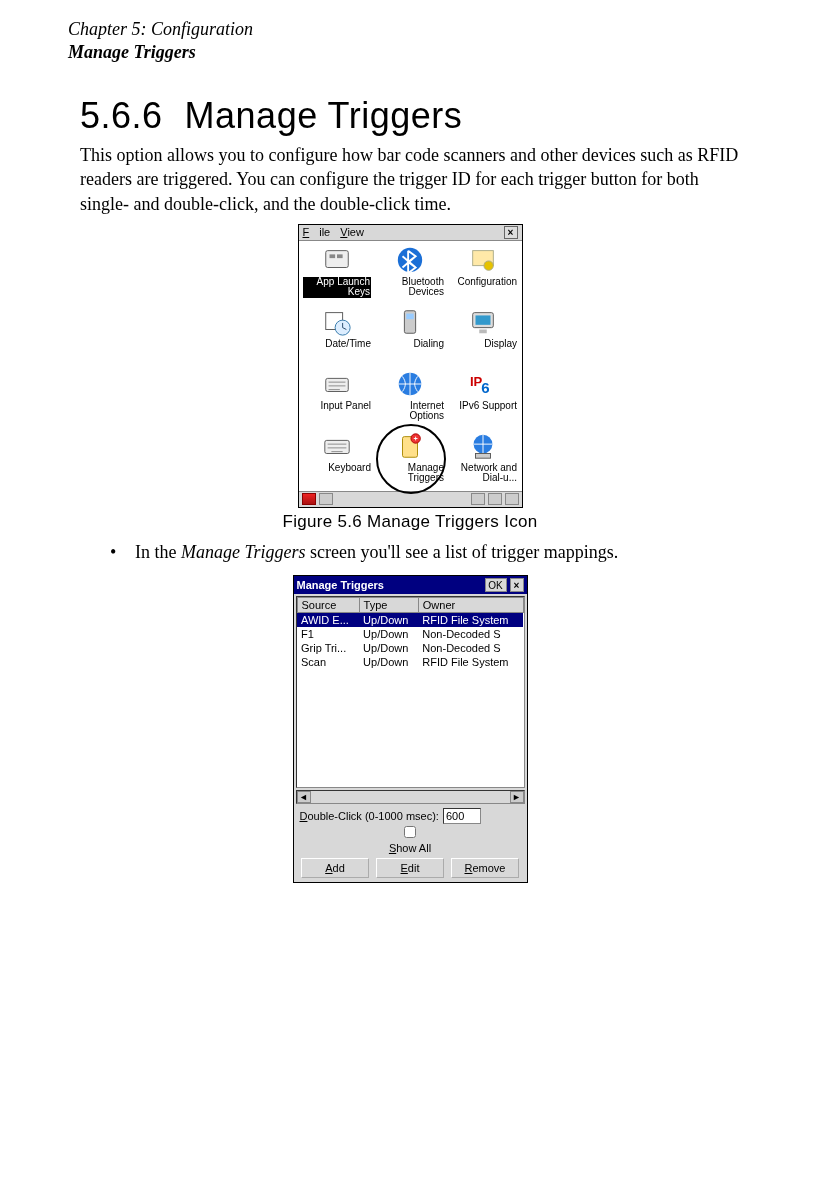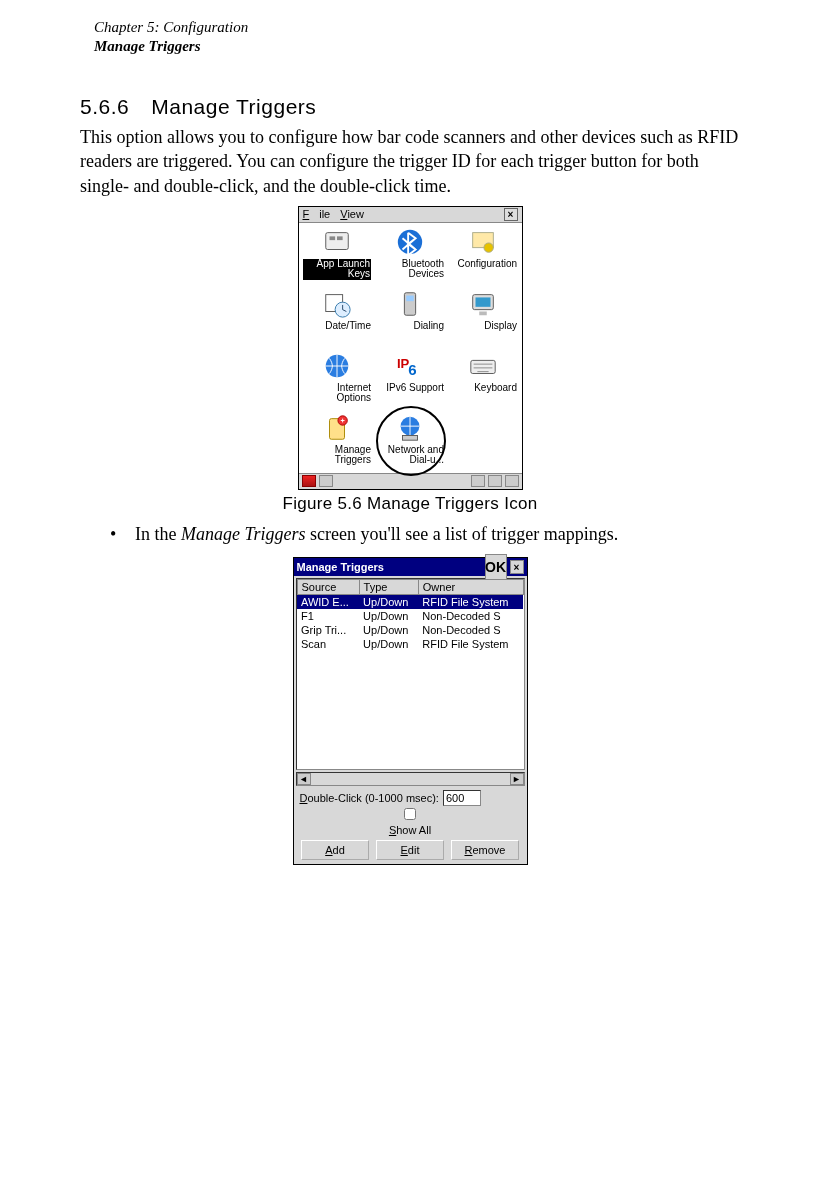--- a/index.html
+++ b/index.html
@@ -1,24 +1,24 @@
 <!DOCTYPE html>
 <html><head>
 <meta charset="utf-8">
 <style>
   * { box-sizing: border-box; margin: 0; padding: 0; }
   html, body { width: 820px; height: 1193px; background: #fff; font-family: "Times New Roman", Times, serif; color: #000; }
   .page { position: relative; width: 820px; height: 1193px; padding: 0 80px; }
 
-  .running-head { position: absolute; top: 18px; left: 94px; font-style: italic; font-size: 15px; line-height: 1.25; }
+  .running-head { position: absolute; top: 18px; left: 68px; font-style: italic; font-size: 18px; line-height: 1.25; }
   .running-head .line2 { font-weight: bold; font-style: italic; }
 
   .content { padding-top: 95px; }
 
-  h2.section-title { font-family: Arial, "Helvetica Neue", Helvetica, sans-serif; font-weight: 400; font-size: 21px; letter-spacing: 0.5px; margin-bottom: 6px; }
+  h2.section-title { font-family: Arial, "Helvetica Neue", Helvetica, sans-serif; font-weight: 400; font-size: 36px; letter-spacing: 0.5px; margin-bottom: 6px; }
   h2.section-title .num { display: inline-block; margin-right: 22px; }
 
   p.body { font-size: 18px; line-height: 1.35; margin-bottom: 8px; }
   ul.bullets { list-style: none; margin: 6px 0 10px 0; }
   ul.bullets li { position: relative; padding-left: 55px; font-size: 18px; line-height: 1.4; }
   ul.bullets li::before { content: "•"; position: absolute; left: 30px; }
   .ital { font-style: italic; }
   .bold { font-weight: bold; }
 
   
@@ -37,21 +37,21 @@
   .cpwin .taskbar .start { width: 14px; height: 12px; background: linear-gradient(#e22,#a11); border:1px solid #800; }
   .cpwin .taskbar .btn { height: 12px; border: 1px solid #888; background:#ccc; }
   .circle-highlight { position: absolute; width: 70px; height: 70px; border: 2px solid #000; border-radius: 50%; }
 
   .fig-caption { text-align: center; font-family: Arial, "Helvetica Neue", Helvetica, sans-serif; font-weight: 400; font-size: 17px; margin: 2px 0 8px 0; letter-spacing: 0.3px; }
 
   
   .mtwin { width: 235px; margin: 8px auto 0 auto; border: 1px solid #000; font-family: "MS Sans Serif", Tahoma, Arial, sans-serif; font-size: 11px; background: #d8d8d8; }
   .mtwin .titlebar { display: flex; align-items: center; height: 18px; background: #000080; color: #fff; font-weight: bold; padding: 0 3px; gap: 3px; }
   .mtwin .titlebar .spacer { flex: 1; }
-  .mtwin .titlebar .tbtn { width: 22px; height: 26px; background: #d8d8d8; color: #000; border: 1px solid #888; font-size: 14px; font-weight: bold; display: flex; align-items: center; justify-content: center; }
+  .mtwin .titlebar .tbtn { width: 22px; height: 14px; background: #d8d8d8; color: #000; border: 1px solid #888; font-size: 10px; font-weight: normal; display: flex; align-items: center; justify-content: center; }
   .mtwin .titlebar .xbtn { width: 14px; height: 14px; background: #d8d8d8; color: #000; border: 1px solid #888; font-size: 10px; font-weight: bold; display:flex; align-items:center; justify-content:center; }
   .mtwin .listarea { background: #fff; border: 1px inset #888; margin: 2px; height: 192px; overflow: hidden; }
   .mtwin table { width: 100%; border-collapse: collapse; font-size: 11px; }
   .mtwin thead td { background: #d8d8d8; border: 1px solid #888; padding: 0 4px; height: 15px; }
   .mtwin tbody td { padding: 0 4px; height: 14px; white-space: nowrap; overflow: hidden; }
   .mtwin tbody tr.sel td { background: #000080; color: #fff; }
   .mtwin .hscroll { display:flex; align-items:center; height:14px; border:1px inset #888; background:#d8d8d8; margin:0 2px 2px 2px; }
   .mtwin .hscroll .arr { width:14px; height:12px; border:1px solid #888; background:#ccc; text-align:center; font-size:9px; line-height:10px; }
   .mtwin .hscroll .track { flex:1; height:12px; }
   .mtwin .formrow { display:flex; align-items:center; padding: 2px 4px 2px 6px; gap:4px; }
@@ -150,20 +150,29 @@
                   <rect x="5" y="6" width="22" height="16" rx="2" fill="#ddd" stroke="#555"></rect>
                   <rect x="8" y="9" width="16" height="10" fill="#39c"></rect>
                   <rect x="12" y="24" width="8" height="4" fill="#bbb"></rect>
                 </svg>
               </div>
             <div class="lbl">Display</div>
           </div>
           <div class="cp-item">
             <div class="ic">
                 <svg viewBox="0 0 32 32">
+                  <rect x="4" y="10" width="24" height="14" rx="2" fill="#eee" stroke="#555"></rect>
+                  <path d="M7 14h18M7 18h18M7 22h12" stroke="#888"></path>
+                </svg>
+              </div>
+            <div class="lbl">Input Panel</div>
+          </div>
+          <div class="cp-item">
+            <div class="ic">
+                <svg viewBox="0 0 32 32">
                   <circle cx="16" cy="16" r="12" fill="#2a7de1"></circle>
                   <path d="M4 16h24M16 4v24M8 8c4 6 4 10 0 16M24 8c-4 6-4 10 0 16" stroke="#fff" fill="none"></path>
                 </svg>
               </div>
             <div class="lbl">Internet Options</div>
           </div>
           <div class="cp-item">
             <div class="ic">
                 <svg viewBox="0 0 32 32">
                   <text x="2" y="18" font-size="14" font-weight="bold" fill="#c00">IP</text>

